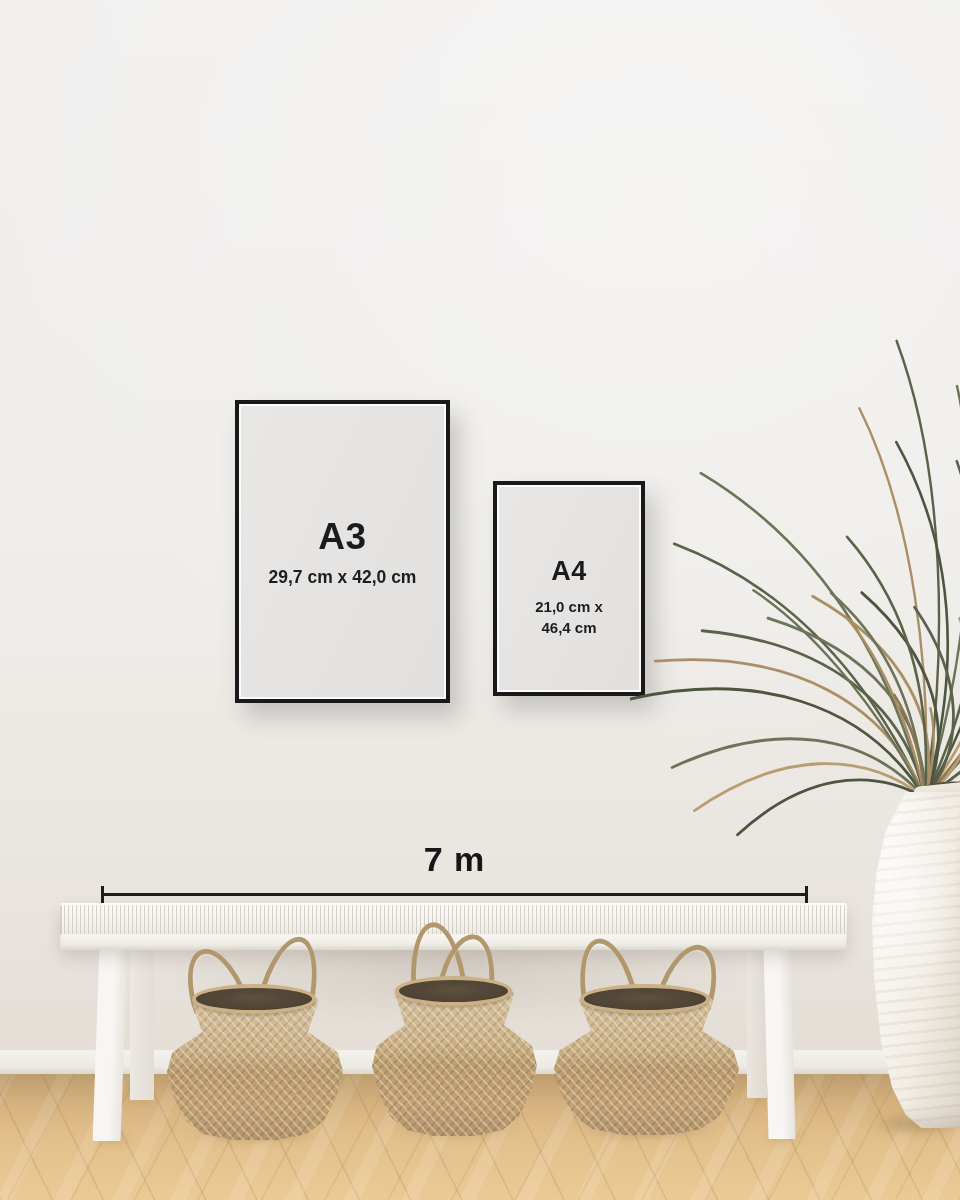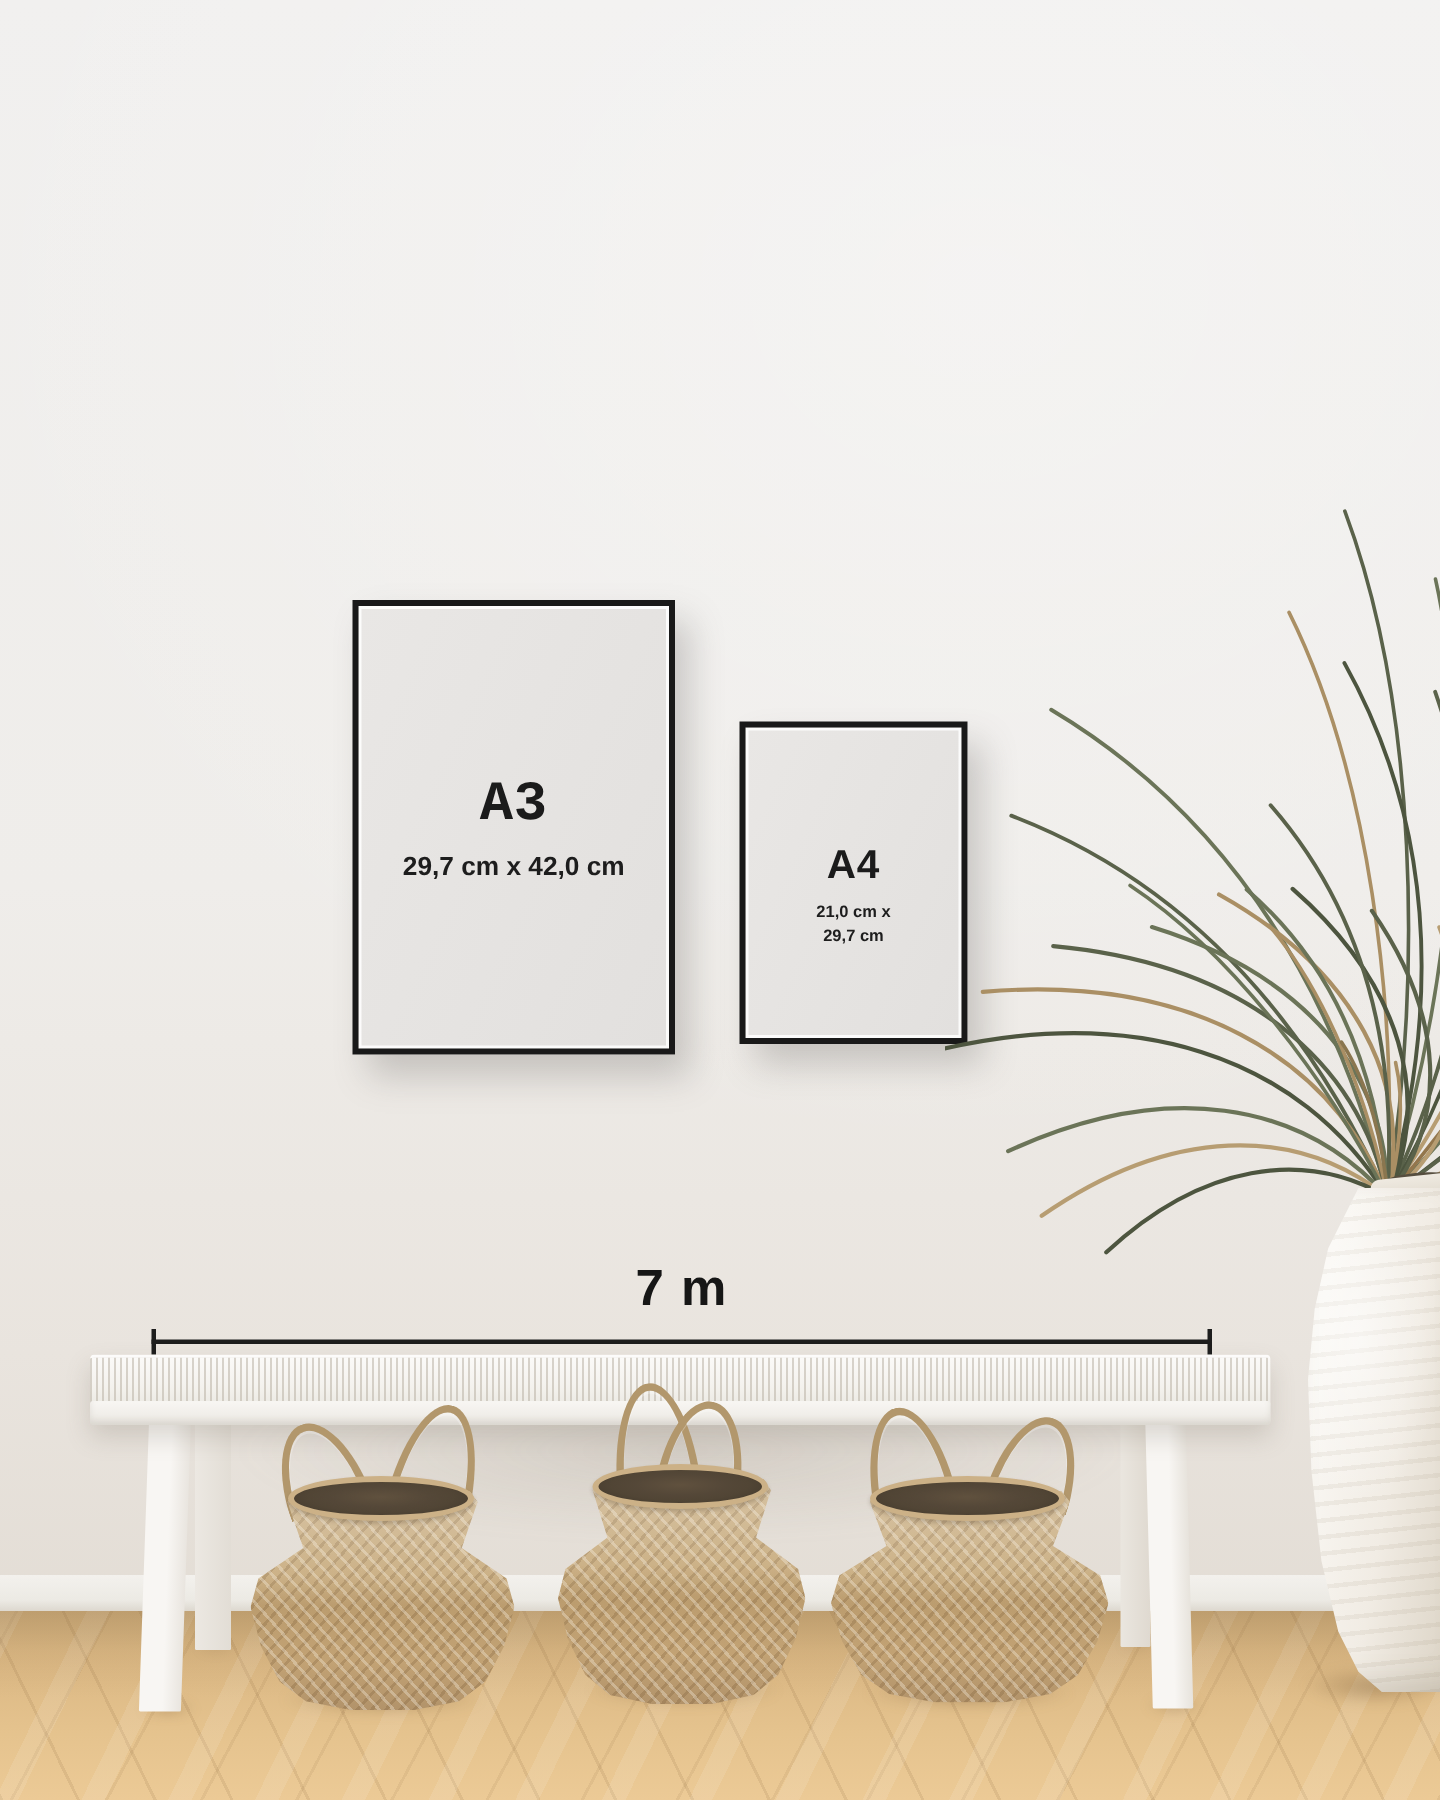--- a/index.html
+++ b/index.html
@@ -27,25 +27,25 @@
 
   
   .frame{position:absolute;border:4px solid #191919;
     background:linear-gradient(115deg,#e9e7e5,#e2e0de);
     box-shadow:10px 14px 22px rgba(95,90,85,.28), inset 0 0 0 2px rgba(255,255,255,.85);
     display:flex;flex-direction:column;align-items:center;justify-content:center;text-align:center;}
   .frame-a3{left:235px;top:400px;width:207px;height:295px;}
   .frame-a4{left:493px;top:445px;width:144px;height:207px;margin-top:36px;}
   .frame-a4 .frame-content{transform:translateY(8px);}
   .frame-label{font-weight:800;letter-spacing:.5px;color:#1b1b1b;}
-  .frame-a3 .frame-label{font-size:37px;font-family:Liberation Mono, monospace;}
+  .frame-a3 .frame-label{font-size:37px;}
   .frame-a4 .frame-label{font-size:27px;}
   .frame-size{font-weight:600;color:#1d1d1d;margin-top:9px;}
   .frame-a3 .frame-size{font-size:17.5px;}
-  .frame-a4 .frame-size{font-size:11px;line-height:1.4;}
+  .frame-a4 .frame-size{font-size:15px;line-height:1.4;}
 
   
   .scalebar{position:absolute;left:101px;top:840px;width:707px;text-align:center;}
   .scale-label{font-size:34px;font-weight:600;letter-spacing:1px;color:#161616;}
   .scale-line{position:relative;margin-top:7px;height:17px;}
   .scale-line .rule{position:absolute;left:0;right:0;top:7px;height:3px;background:#1d1d1d;}
   .scale-line .tick{position:absolute;top:0;width:3px;height:17px;background:#1d1d1d;}
   .scale-line .tick.left{left:0;}
   .scale-line .tick.right{right:0;}
 
@@ -139,21 +139,21 @@
       <div class="frame-label">A3</div>
       <div class="frame-size">29,7 cm x 42,0 cm</div>
     </div>
   </div>
 
   <div class="frame frame-a4">
     <div class="frame-content">
       <div class="frame-label">A4</div>
       <div class="frame-size">
         <div>21,0 cm x</div>
-        <div>29,7 cm</div>
+        <div>46,4 cm</div>
       </div>
     </div>
   </div>
 
   <div class="scalebar">
     <div class="scale-label">7 m</div>
     <div class="scale-line">
       <span class="tick left"></span>
       <span class="rule"></span>
       <span class="tick right"></span>

